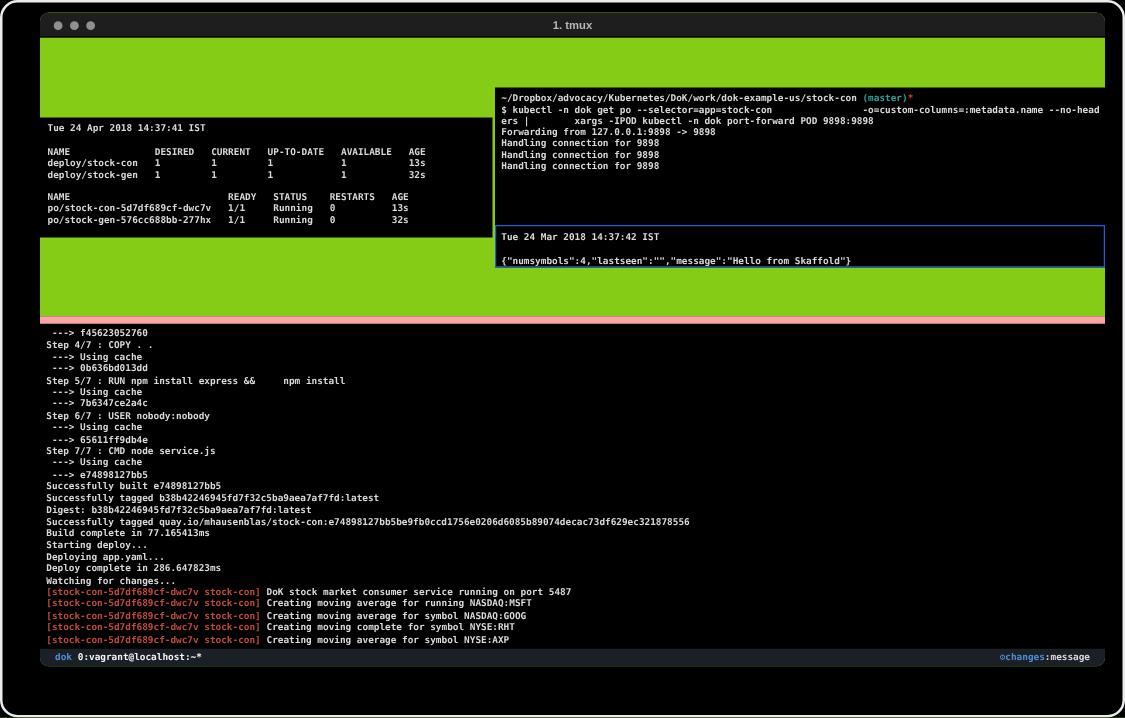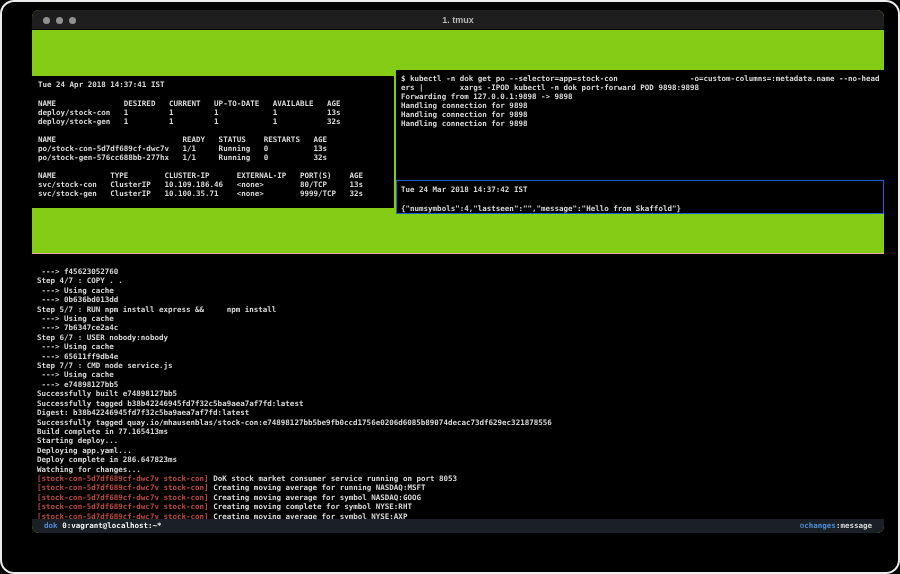--- a/index.html
+++ b/index.html
@@ -25,21 +25,21 @@
   .top-row{display:flex;height:222px;width:100%;align-items:center;}
   .pane{background:#000;}
   .pane pre{margin:0;font:inherit;white-space:pre;}
   .pane-topleft{width:362px;padding:4px 0 0 6px;overflow:hidden;}
   .pane-topleft pre{margin-bottom:9.4px;}
   .vdivider{width:2px;background:#2f2f2f;}
   .right-col{flex:1;display:flex;flex-direction:column;}
   .pane-portforward{height:110px;padding:4px 0 0 5px;overflow:hidden;}
   .pane-active{flex:1;border:1px solid var(--active-pane-border);padding:4px 0 0 4px;overflow:hidden;}
   .tline{height:9.4px;line-height:9.4px;white-space:pre;}
-  .pane-bottom{height:267px;border-top:1px solid #fca5a5;padding:13px 0 0 5px;overflow:hidden;}
+  .pane-bottom{height:267px;border-top:6px solid #fca5a5;padding:3px 0 0 5px;overflow:hidden;}
   .pane-bottom pre{line-height:9.4px;}
   .teal{color:var(--git-branch-teal);}
   .reddot{color:var(--git-dirty-red);}
   .logpre{color:var(--log-prefix-red);}
   .logmsg{padding-left:0.62em;}
   .statusbar{position:absolute;left:0;right:0;bottom:0;height:14px;background:#1b2026;
              display:flex;align-items:center;padding:0 12px;line-height:14px;white-space:pre;}
   .blue{color:var(--status-accent-blue);}
   .winlabel{color:#f2f2f2;padding-left:0.62em;}
   .spacer{flex:1;}
@@ -64,29 +64,27 @@
       <div class="top-row">
 
         <div class="pane pane-topleft">
           <pre>Tue 24 Apr 2018 14:37:41 IST</pre>
           <pre>NAME               DESIRED   CURRENT   UP-TO-DATE   AVAILABLE   AGE
 deploy/stock-con   1         1         1            1           13s
 deploy/stock-gen   1         1         1            1           32s</pre>
           <pre>NAME                            READY   STATUS    RESTARTS   AGE
 po/stock-con-5d7df689cf-dwc7v   1/1     Running   0          13s
 po/stock-gen-576cc688bb-277hx   1/1     Running   0          32s</pre>
-          <pre>NAME            TYPE        CLUSTER-IP      EXTERNAL-IP   PORT(S)    AGE
-svc/stock-con   ClusterIP   10.109.186.46   &lt;none&gt;        80/TCP     13s
-svc/stock-gen   ClusterIP   10.100.35.71    &lt;none&gt;        9999/TCP   32s</pre>
         </div>
 
         <div class="vdivider"></div>
 
         <div class="right-col">
           <div class="pane pane-portforward">
+            <div class="tline"><span>~/Dropbox/advocacy/Kubernetes/DoK/work/dok-example-us/stock-con </span><span class="teal">(master)</span><span class="reddot">*</span></div>
             <pre>$ kubectl -n dok get po --selector=app=stock-con                -o=custom-columns=:metadata.name --no-head
 ers |        xargs -IPOD kubectl -n dok port-forward POD 9898:9898
 Forwarding from 127.0.0.1:9898 -&gt; 9898
 Handling connection for 9898
 Handling connection for 9898
 Handling connection for 9898</pre>
           </div>
 
           <div class="pane pane-active">
             <div class="tline">Tue 24 Mar 2018 14:37:42 IST</div>
@@ -112,21 +110,21 @@
  ---&gt; e74898127bb5
 Successfully built e74898127bb5
 Successfully tagged b38b42246945fd7f32c5ba9aea7af7fd:latest
 Digest: b38b42246945fd7f32c5ba9aea7af7fd:latest
 Successfully tagged quay.io/mhausenblas/stock-con:e74898127bb5be9fb0ccd1756e0206d6085b89074decac73df629ec321878556
 Build complete in 77.165413ms
 Starting deploy...
 Deploying app.yaml...
 Deploy complete in 286.647823ms
 Watching for changes...</pre>
-        <div class="tline"><span class="logpre">[stock-con-5d7df689cf-dwc7v stock-con]</span><span class="logmsg">DoK stock market consumer service running on port 8053</span></div>
+        <div class="tline"><span class="logpre">[stock-con-5d7df689cf-dwc7v stock-con]</span><span class="logmsg">DoK stock market consumer service running on port 5487</span></div>
         <div class="tline"><span class="logpre">[stock-con-5d7df689cf-dwc7v stock-con]</span><span class="logmsg">Creating moving average for running NASDAQ:MSFT</span></div>
         <div class="tline"><span class="logpre">[stock-con-5d7df689cf-dwc7v stock-con]</span><span class="logmsg">Creating moving average for symbol NASDAQ:GOOG</span></div>
         <div class="tline"><span class="logpre">[stock-con-5d7df689cf-dwc7v stock-con]</span><span class="logmsg">Creating moving complete for symbol NYSE:RHT</span></div>
         <div class="tline"><span class="logpre">[stock-con-5d7df689cf-dwc7v stock-con]</span><span class="logmsg">Creating moving average for symbol NYSE:AXP</span></div>
       </div>
     </div>
 
     <div class="statusbar"><span class="blue">dok</span><span class="winlabel">0:vagrant@localhost:~*</span><span class="spacer"></span><span class="blue">⚙</span><span class="blue">changes</span><span>:message</span></div>
 
   </div>

